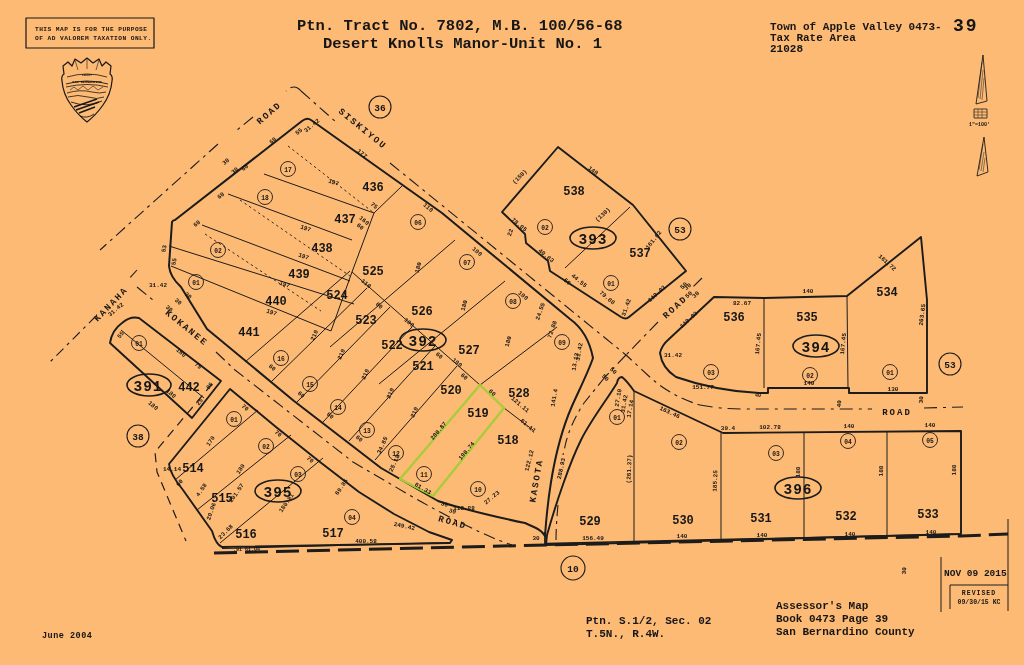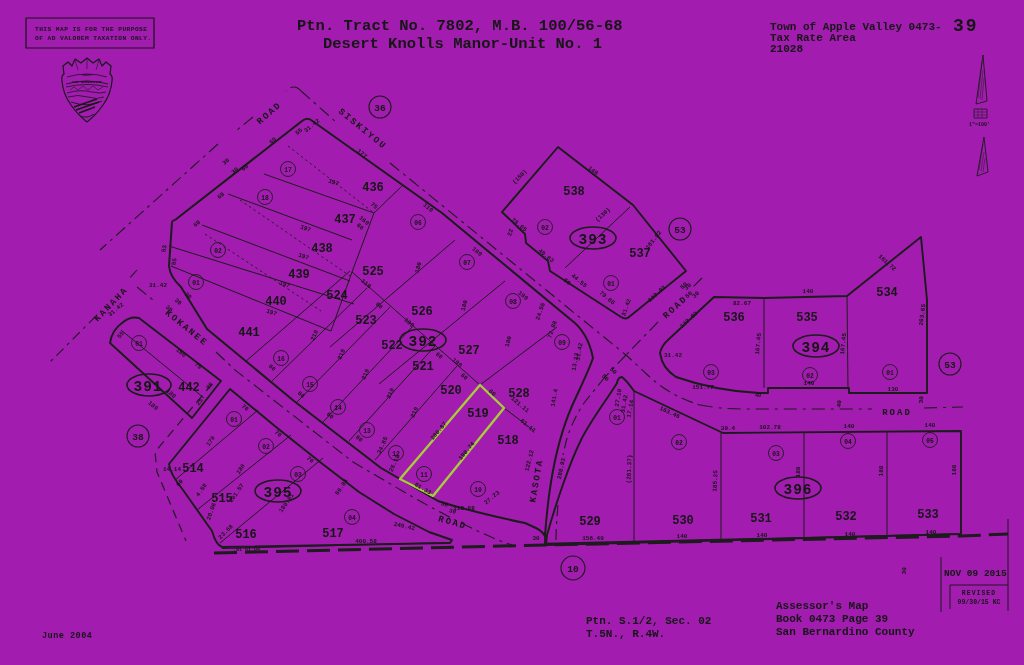--- a/index.html
+++ b/index.html
@@ -1,16 +1,16 @@
 <!DOCTYPE html>
 <html><head>
 <meta charset="utf-8">
 <style>
   html,body{margin:0;padding:0;background:#fff;}
-  #page{position:relative;width:1024px;height:665px;background:#a21caf;font-family:"Liberation Mono",monospace;}
+  #page{position:relative;width:1024px;height:665px;background:#fdba74;font-family:"Liberation Mono",monospace;}
   svg text{font-family:"Liberation Mono",monospace;fill:#161616;}
   .t1{font-size:15.5px;font-weight:bold;}
   .t2{font-size:11px;font-weight:bold;}
   .bx{font-size:6.2px;font-weight:bold;letter-spacing:0.45px;}
   .lot{font-size:12px;font-weight:bold;}
   .blk{font-size:14.5px;font-weight:bold;letter-spacing:1px;}
   .cir{font-size:6.3px;font-weight:bold;}
   .cir2{font-size:9.5px;font-weight:bold;}
   .d{font-size:6px;font-weight:bold;}
   .d5{font-size:5px;font-weight:bold;}

